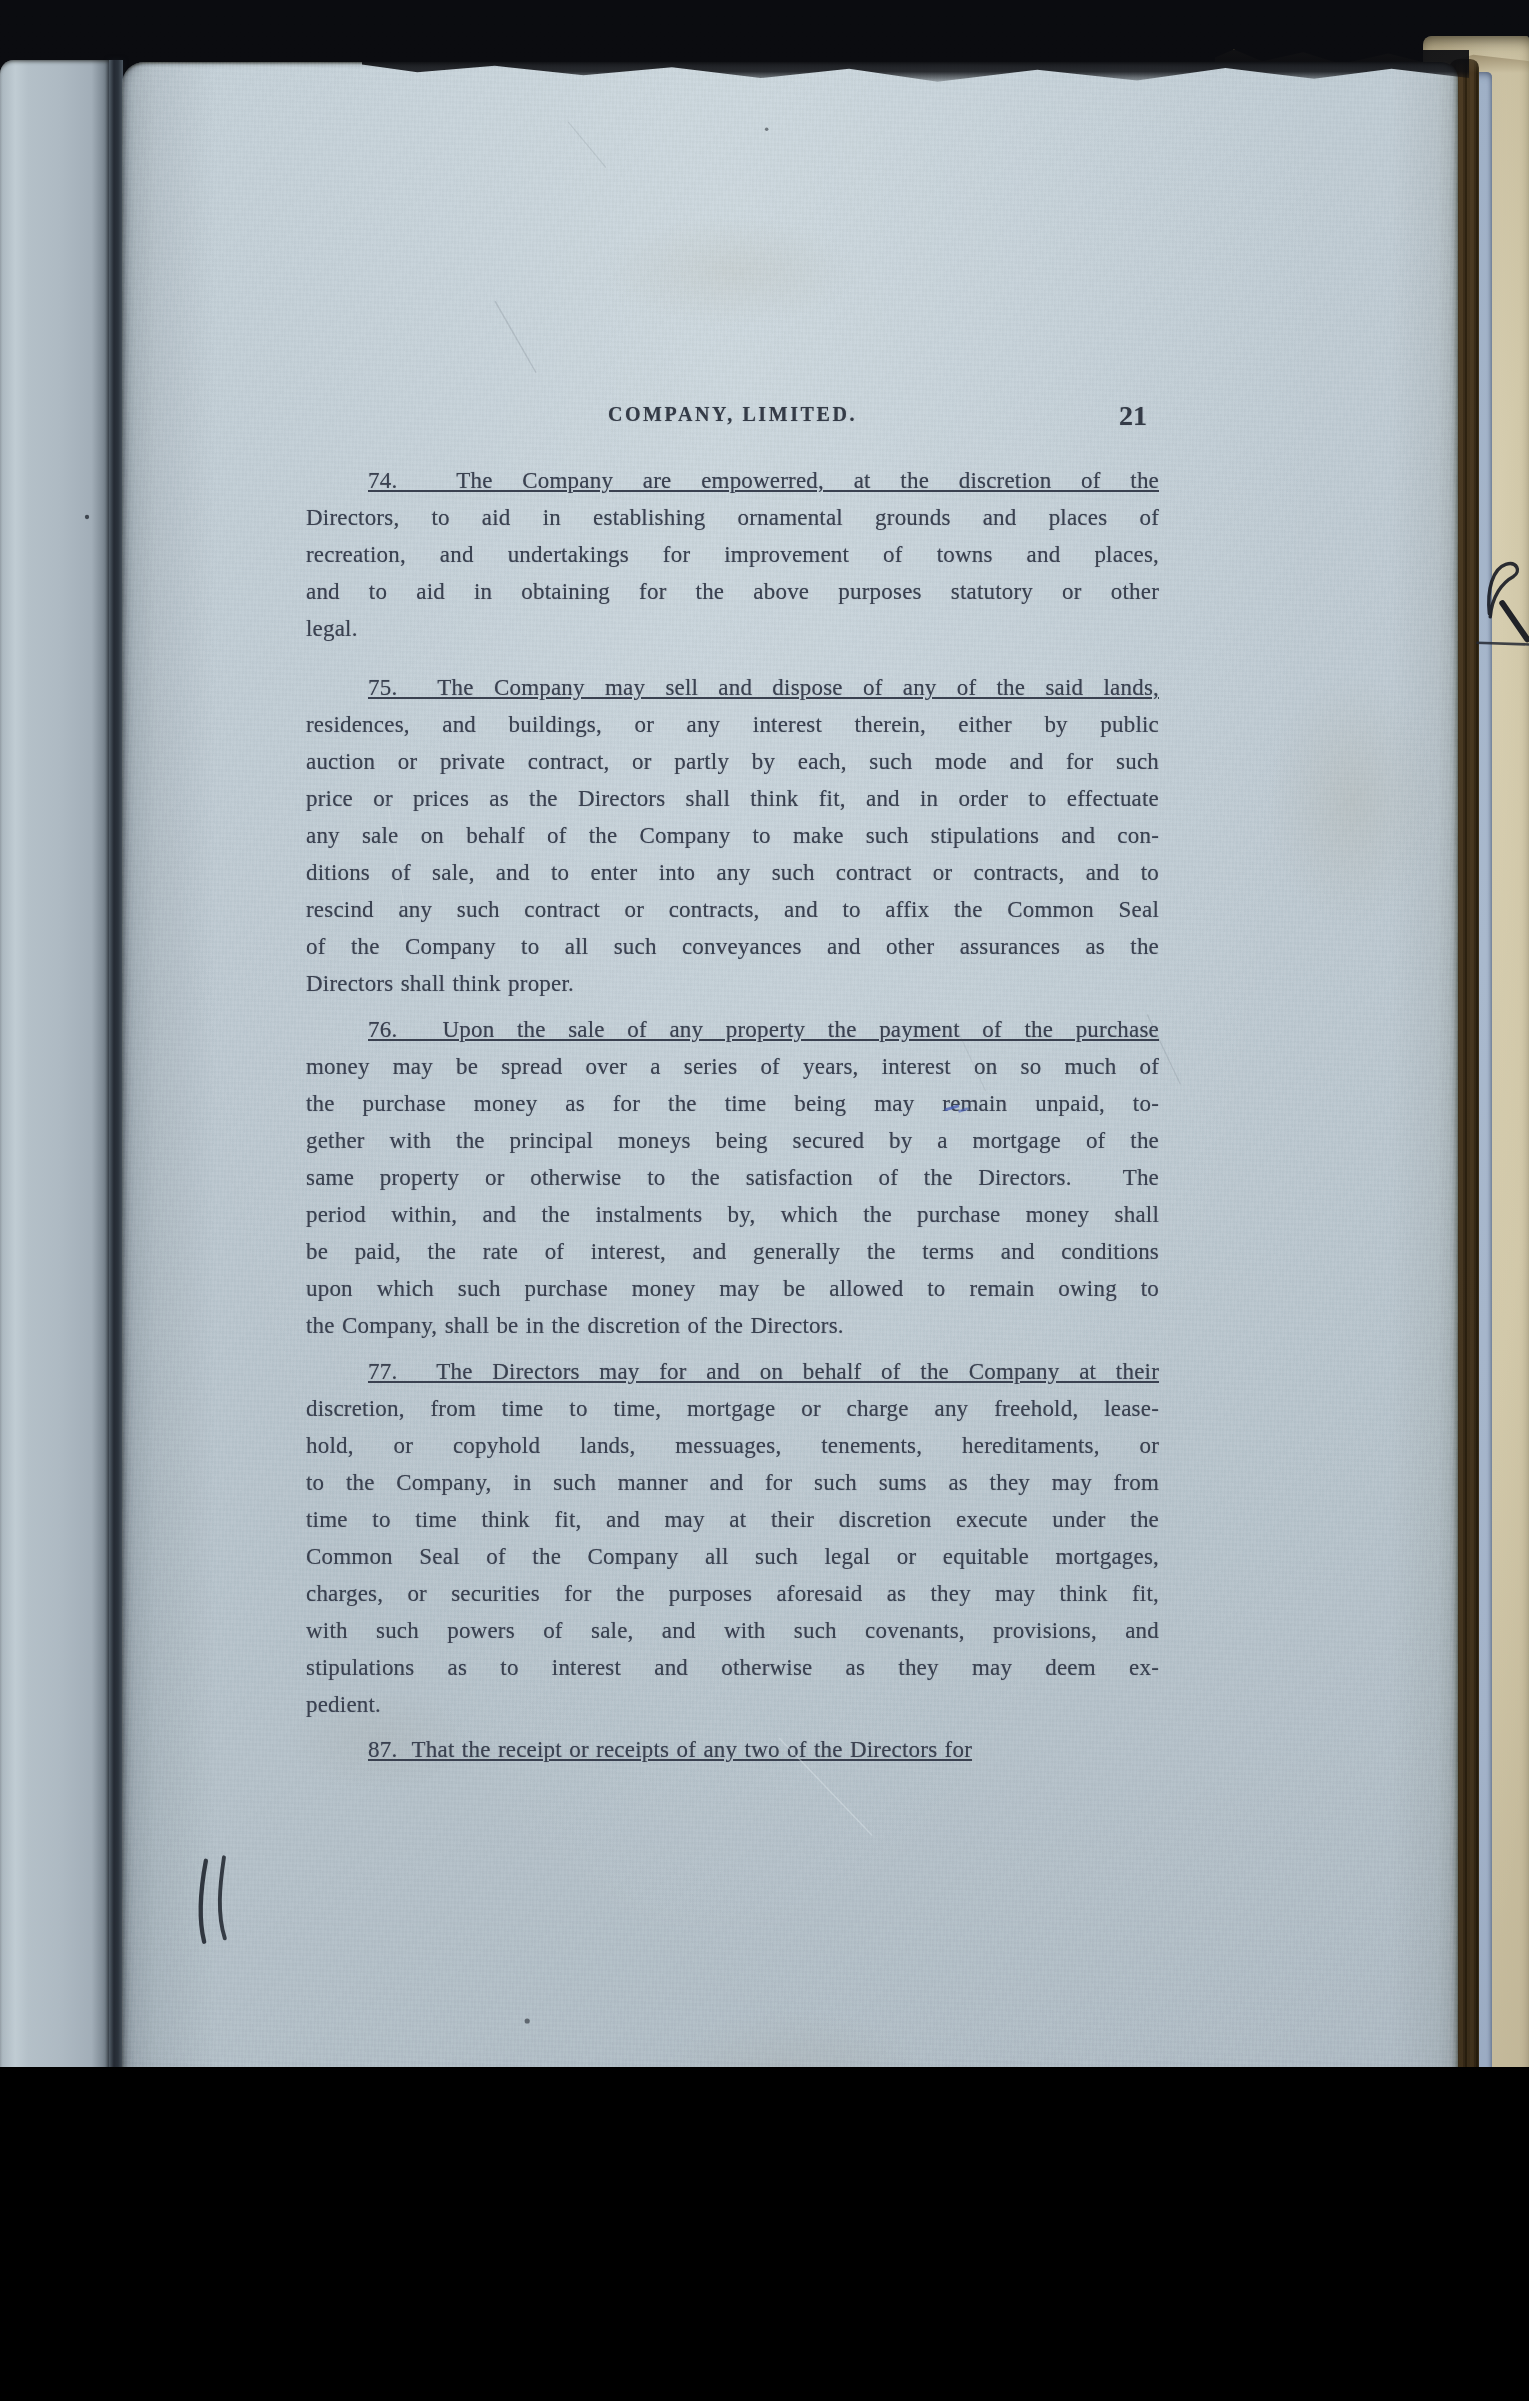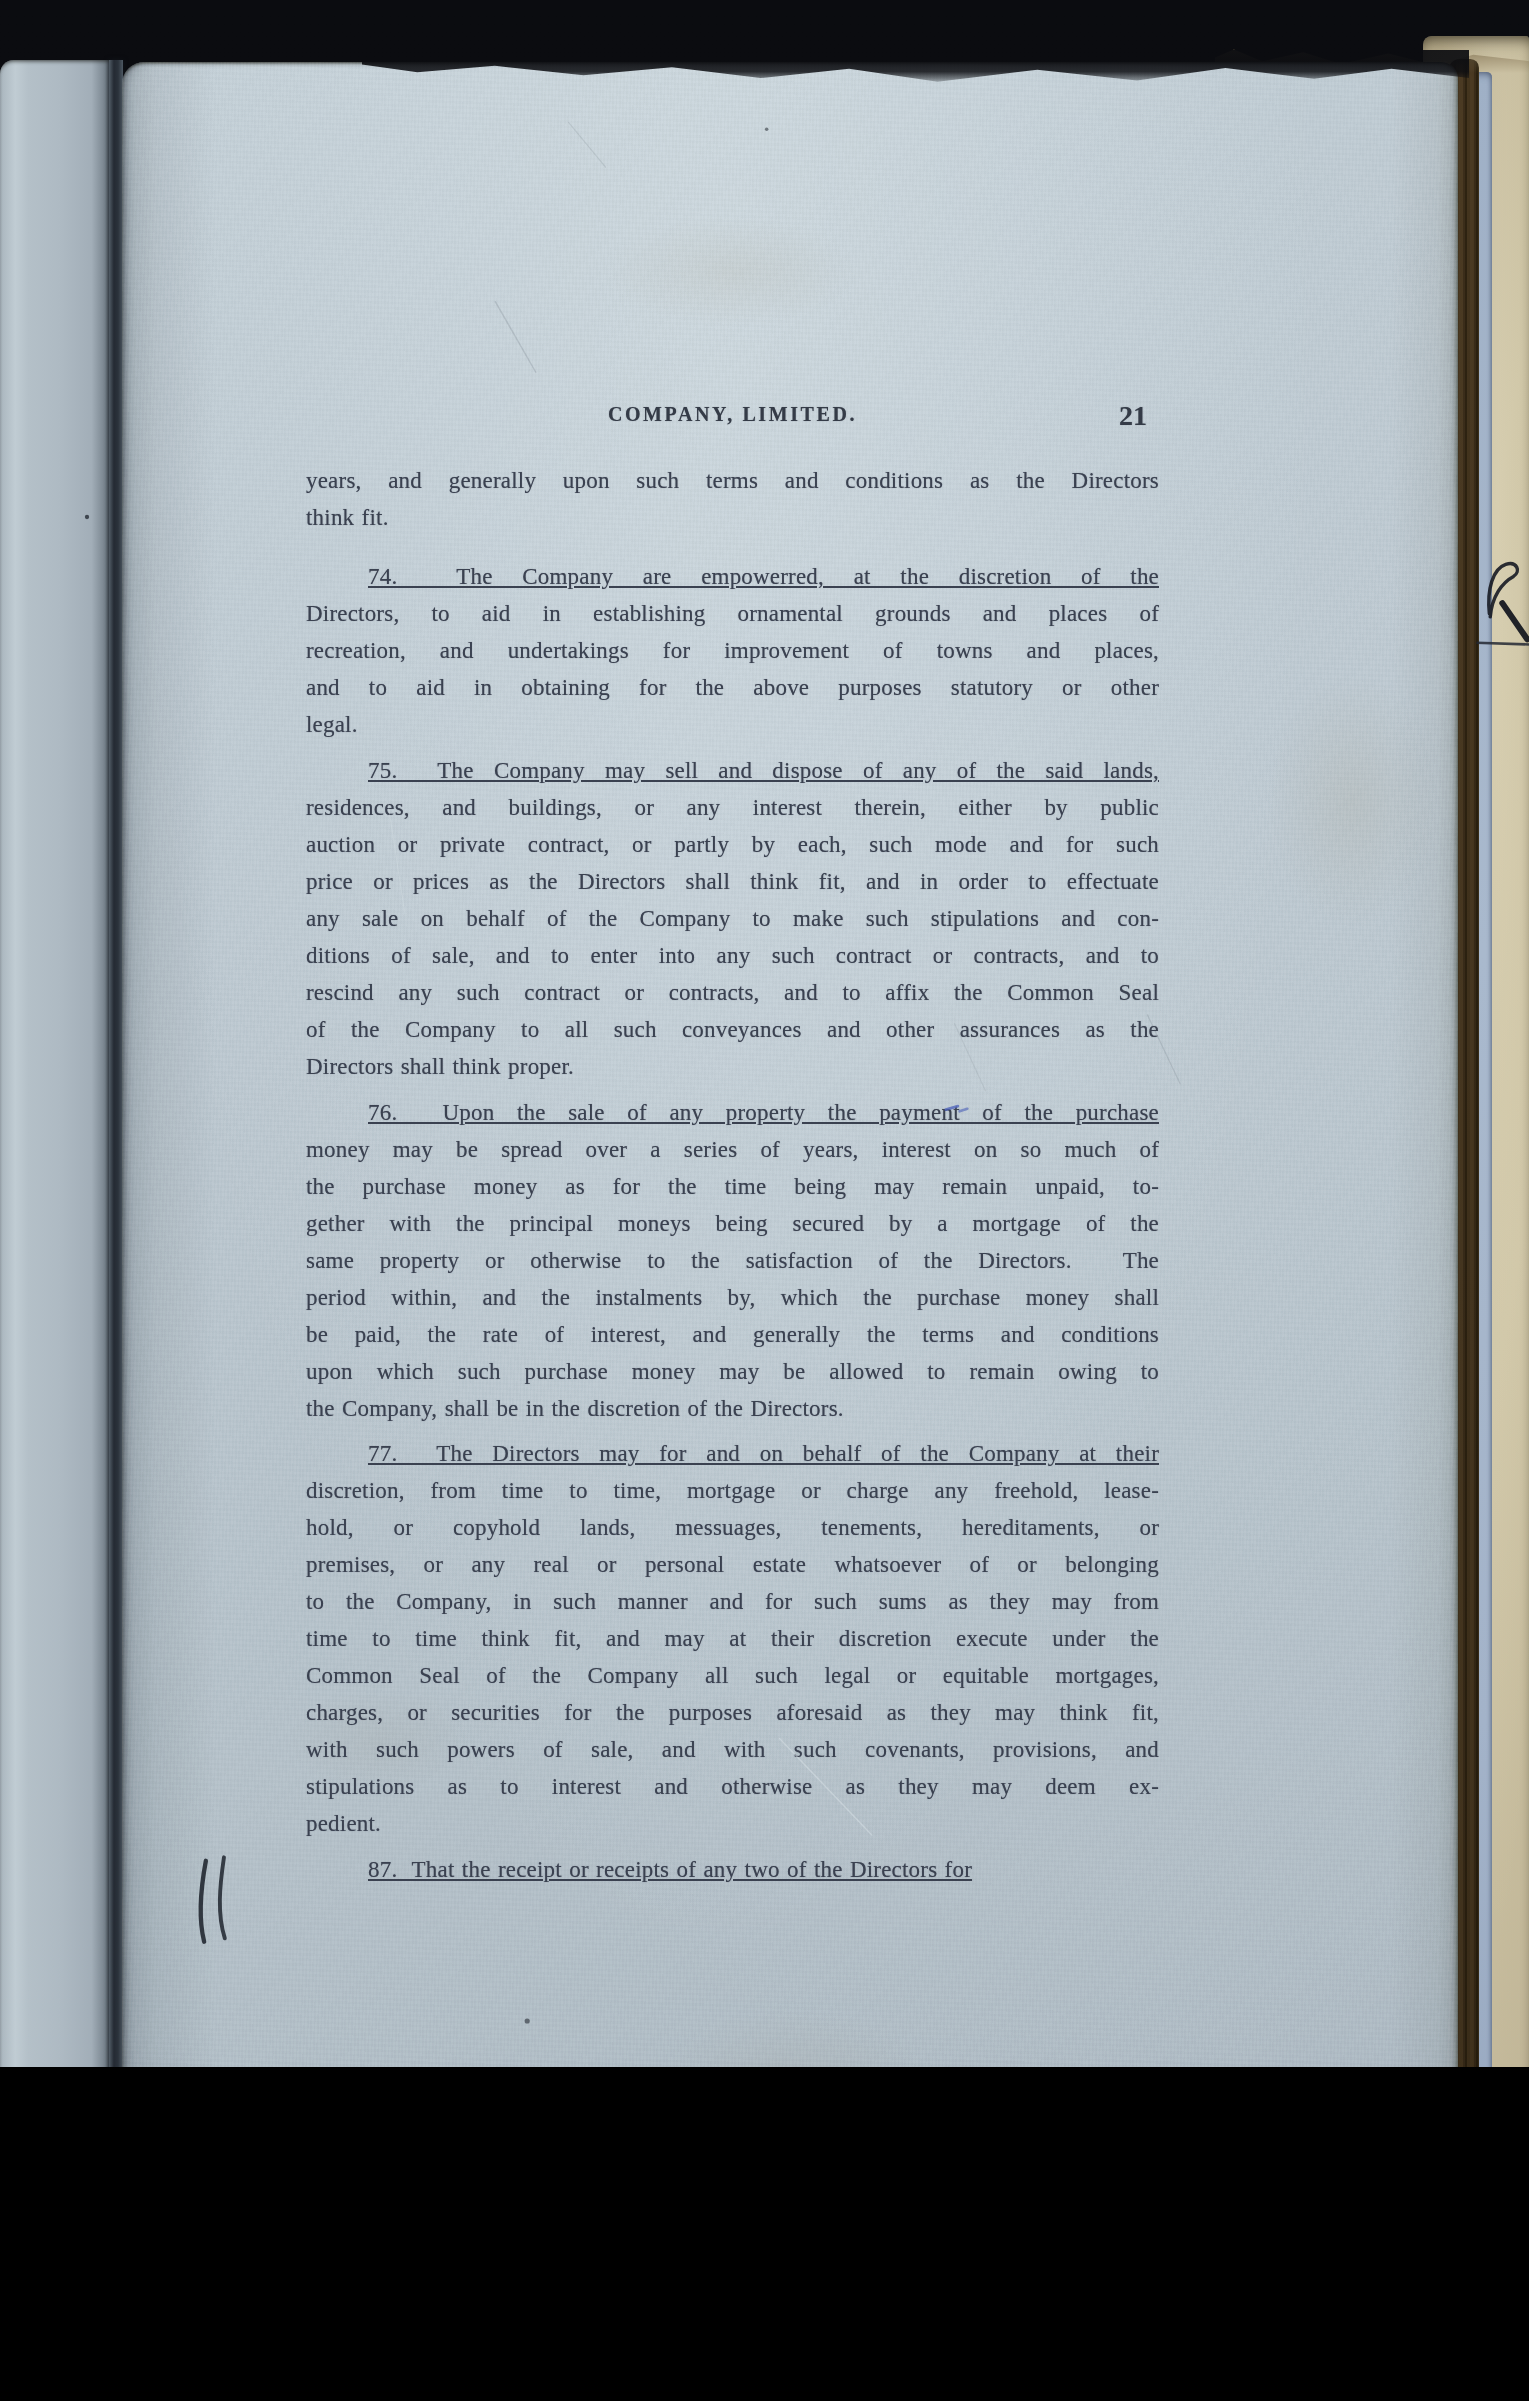--- a/index.html
+++ b/index.html
@@ -141,24 +141,20 @@
   <div class="stain s3"></div>
   <div class="stain s4"></div>
 
   <div class="header-row">
     <div class="running-title">COMPANY, LIMITED.</div>
     <div class="page-number">21</div>
   </div>
 
   <div class="text-block">
       <div class="para">
-        <div class="line just">years, and generally upon such terms and conditions as the Directors</div>
-        <div class="line">think fit.</div>
-      </div>
-      <div class="para">
         <div class="line just indent">74.  The Company are empowerred, at the discretion of the</div>
         <div class="line just">Directors, to aid in establishing ornamental grounds and places of</div>
         <div class="line just">recreation, and undertakings for improvement of towns and places,</div>
         <div class="line just">and to aid in obtaining for the above purposes statutory or other</div>
         <div class="line">legal.</div>
       </div>
       <div class="para">
         <div class="line just indent">75.  The Company may sell and dispose of any of the said lands,</div>
         <div class="line just">residences, and buildings, or any interest therein, either by public</div>
         <div class="line just">auction or private contract, or partly by each, such mode and for such</div>
@@ -177,21 +173,20 @@
         <div class="line just">same property or otherwise to the satisfaction of the Directors.  The</div>
         <div class="line just">period within, and the instalments by, which the purchase money shall</div>
         <div class="line just">be paid, the rate of interest, and generally the terms and conditions</div>
         <div class="line just">upon which such purchase money may be allowed to remain owing to</div>
         <div class="line">the Company, shall be in the discretion of the Directors.</div>
       </div>
       <div class="para">
         <div class="line just indent">77.  The Directors may for and on behalf of the Company at their</div>
         <div class="line just">discretion, from time to time, mortgage or charge any freehold, lease-</div>
         <div class="line just">hold, or copyhold lands, messuages, tenements, hereditaments, or</div>
-        <div class="line just">premises, or any real or personal estate whatsoever of or belonging</div>
         <div class="line just">to the Company, in such manner and for such sums as they may from</div>
         <div class="line just">time to time think fit, and may at their discretion execute under the</div>
         <div class="line just">Common Seal of the Company all such legal or equitable mortgages,</div>
         <div class="line just">charges, or securities for the purposes aforesaid as they may think fit,</div>
         <div class="line just">with such powers of sale, and with such covenants, provisions, and</div>
         <div class="line just">stipulations as to interest and otherwise as they may deem ex-</div>
         <div class="line">pedient.</div>
       </div>
       <div class="para">
         <div class="line indent">87.  That the receipt or receipts of any two of the Directors for</div>

